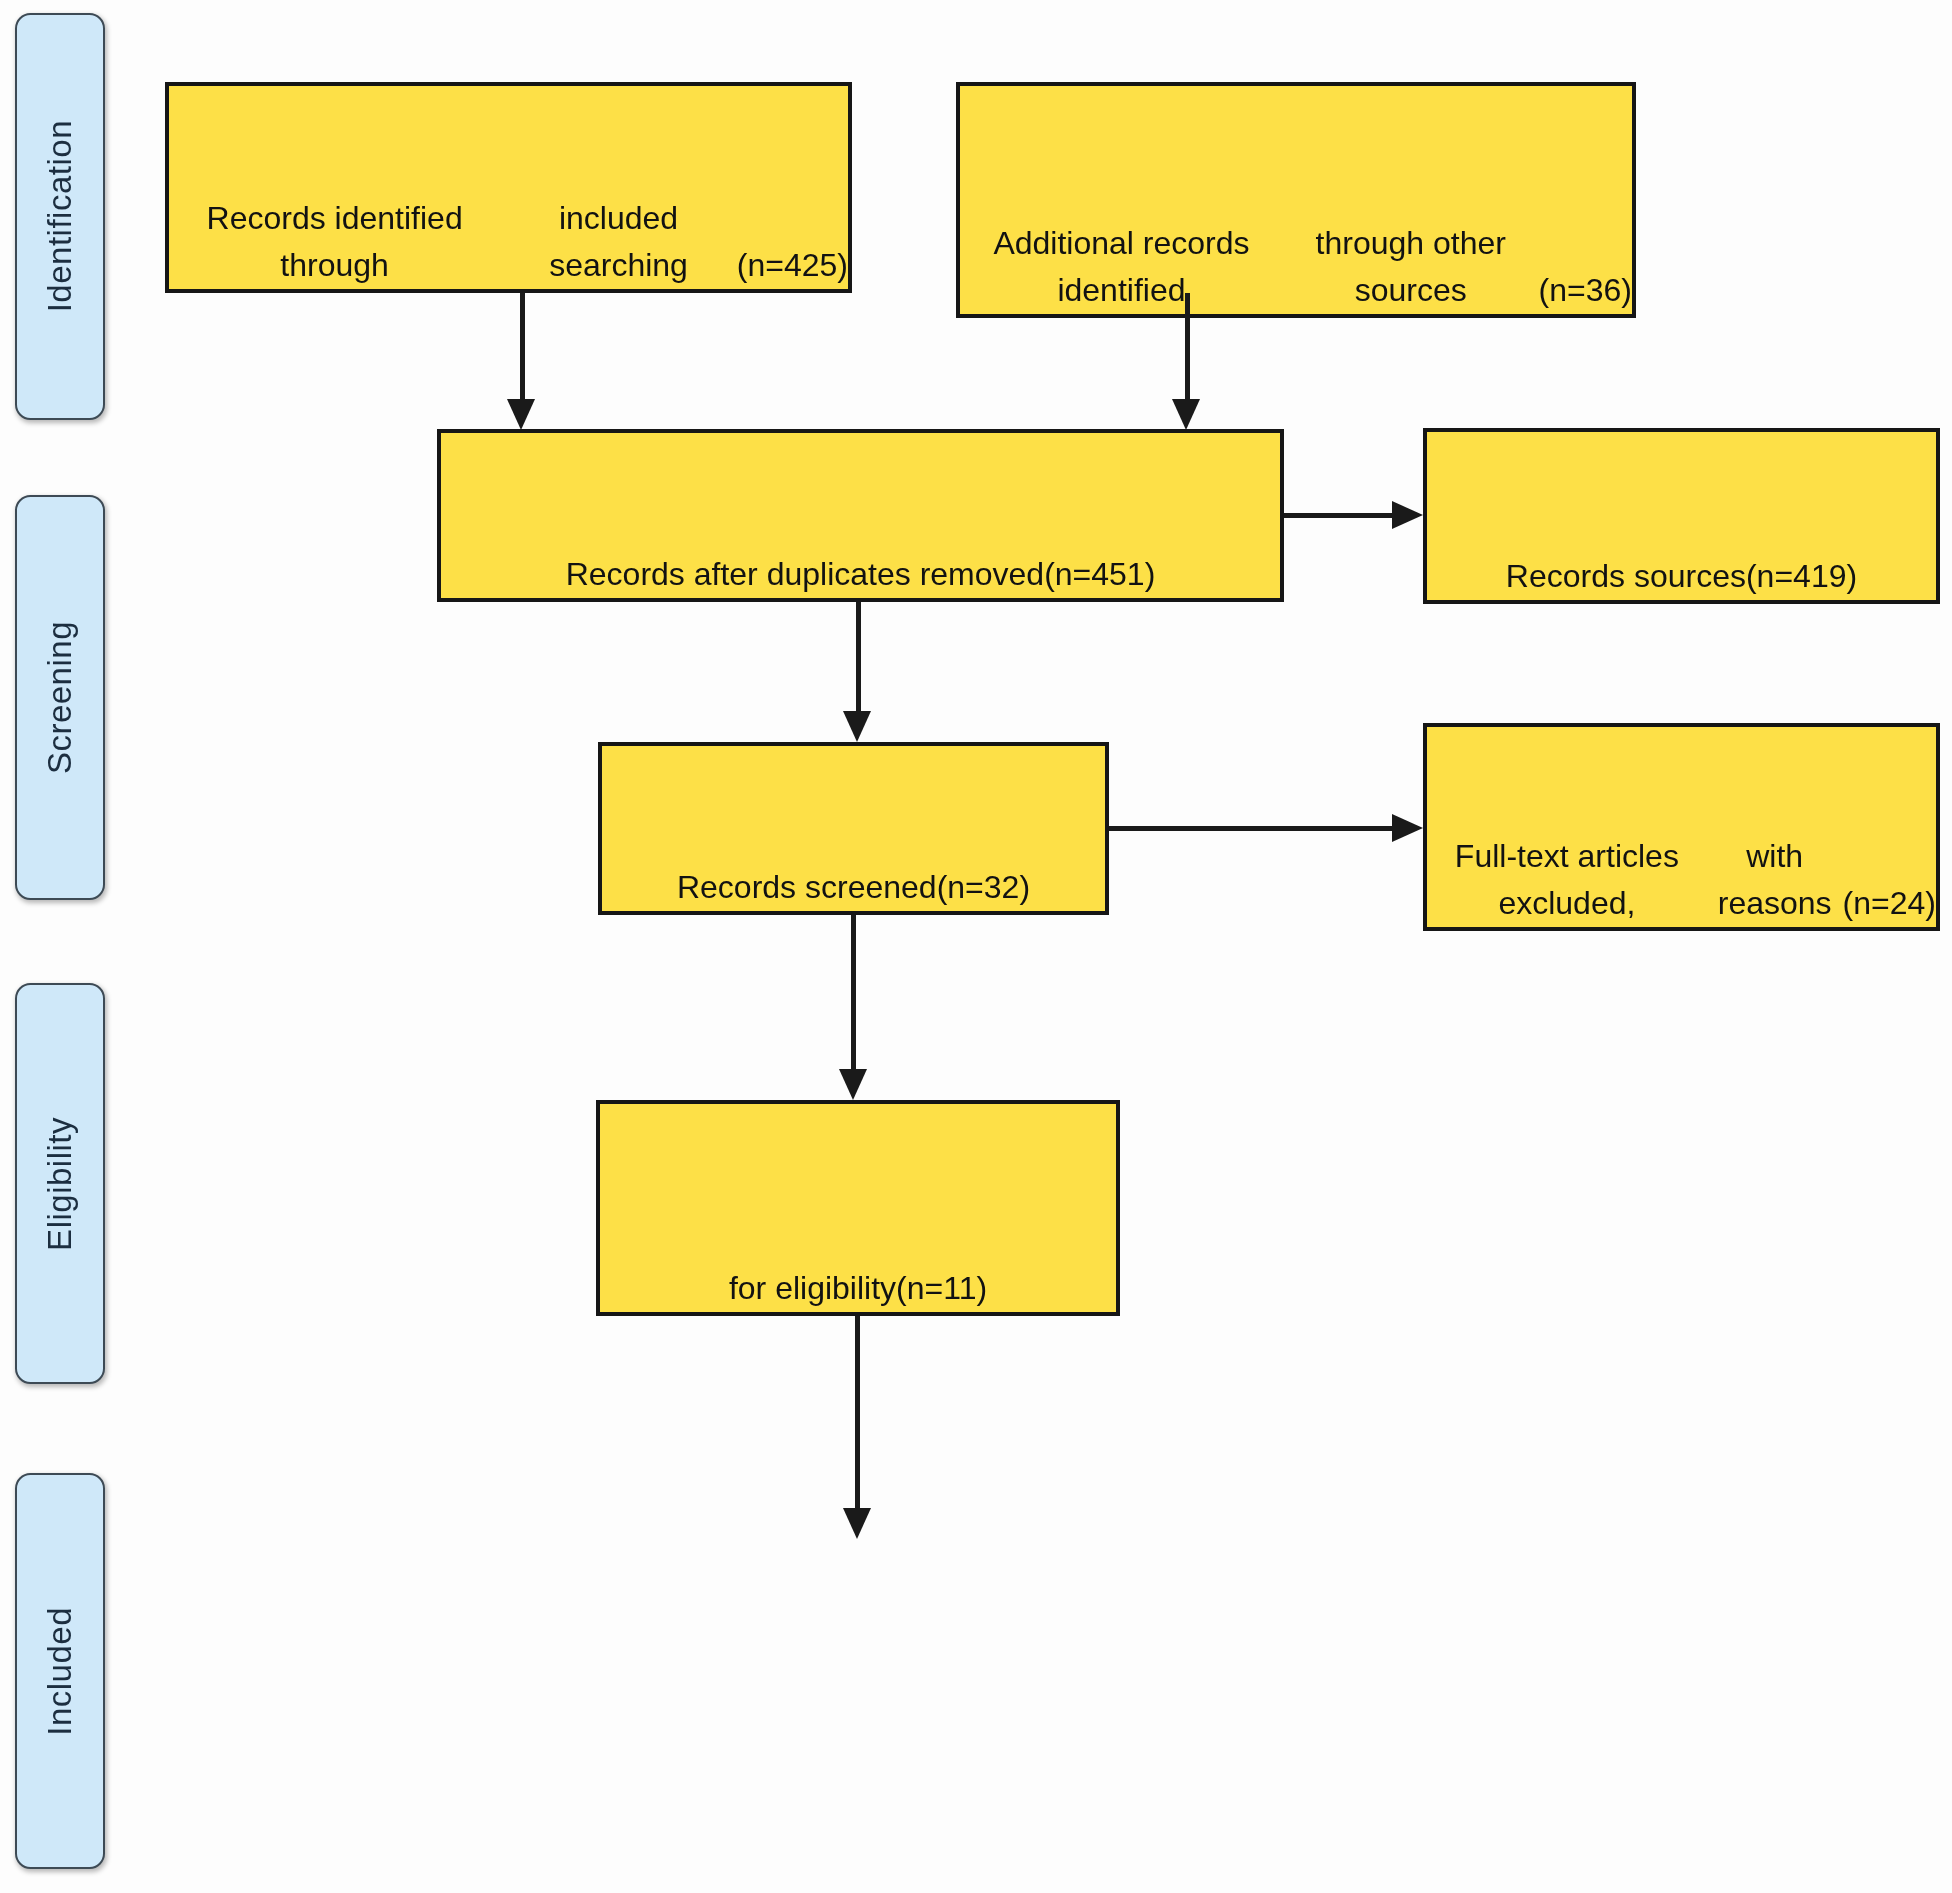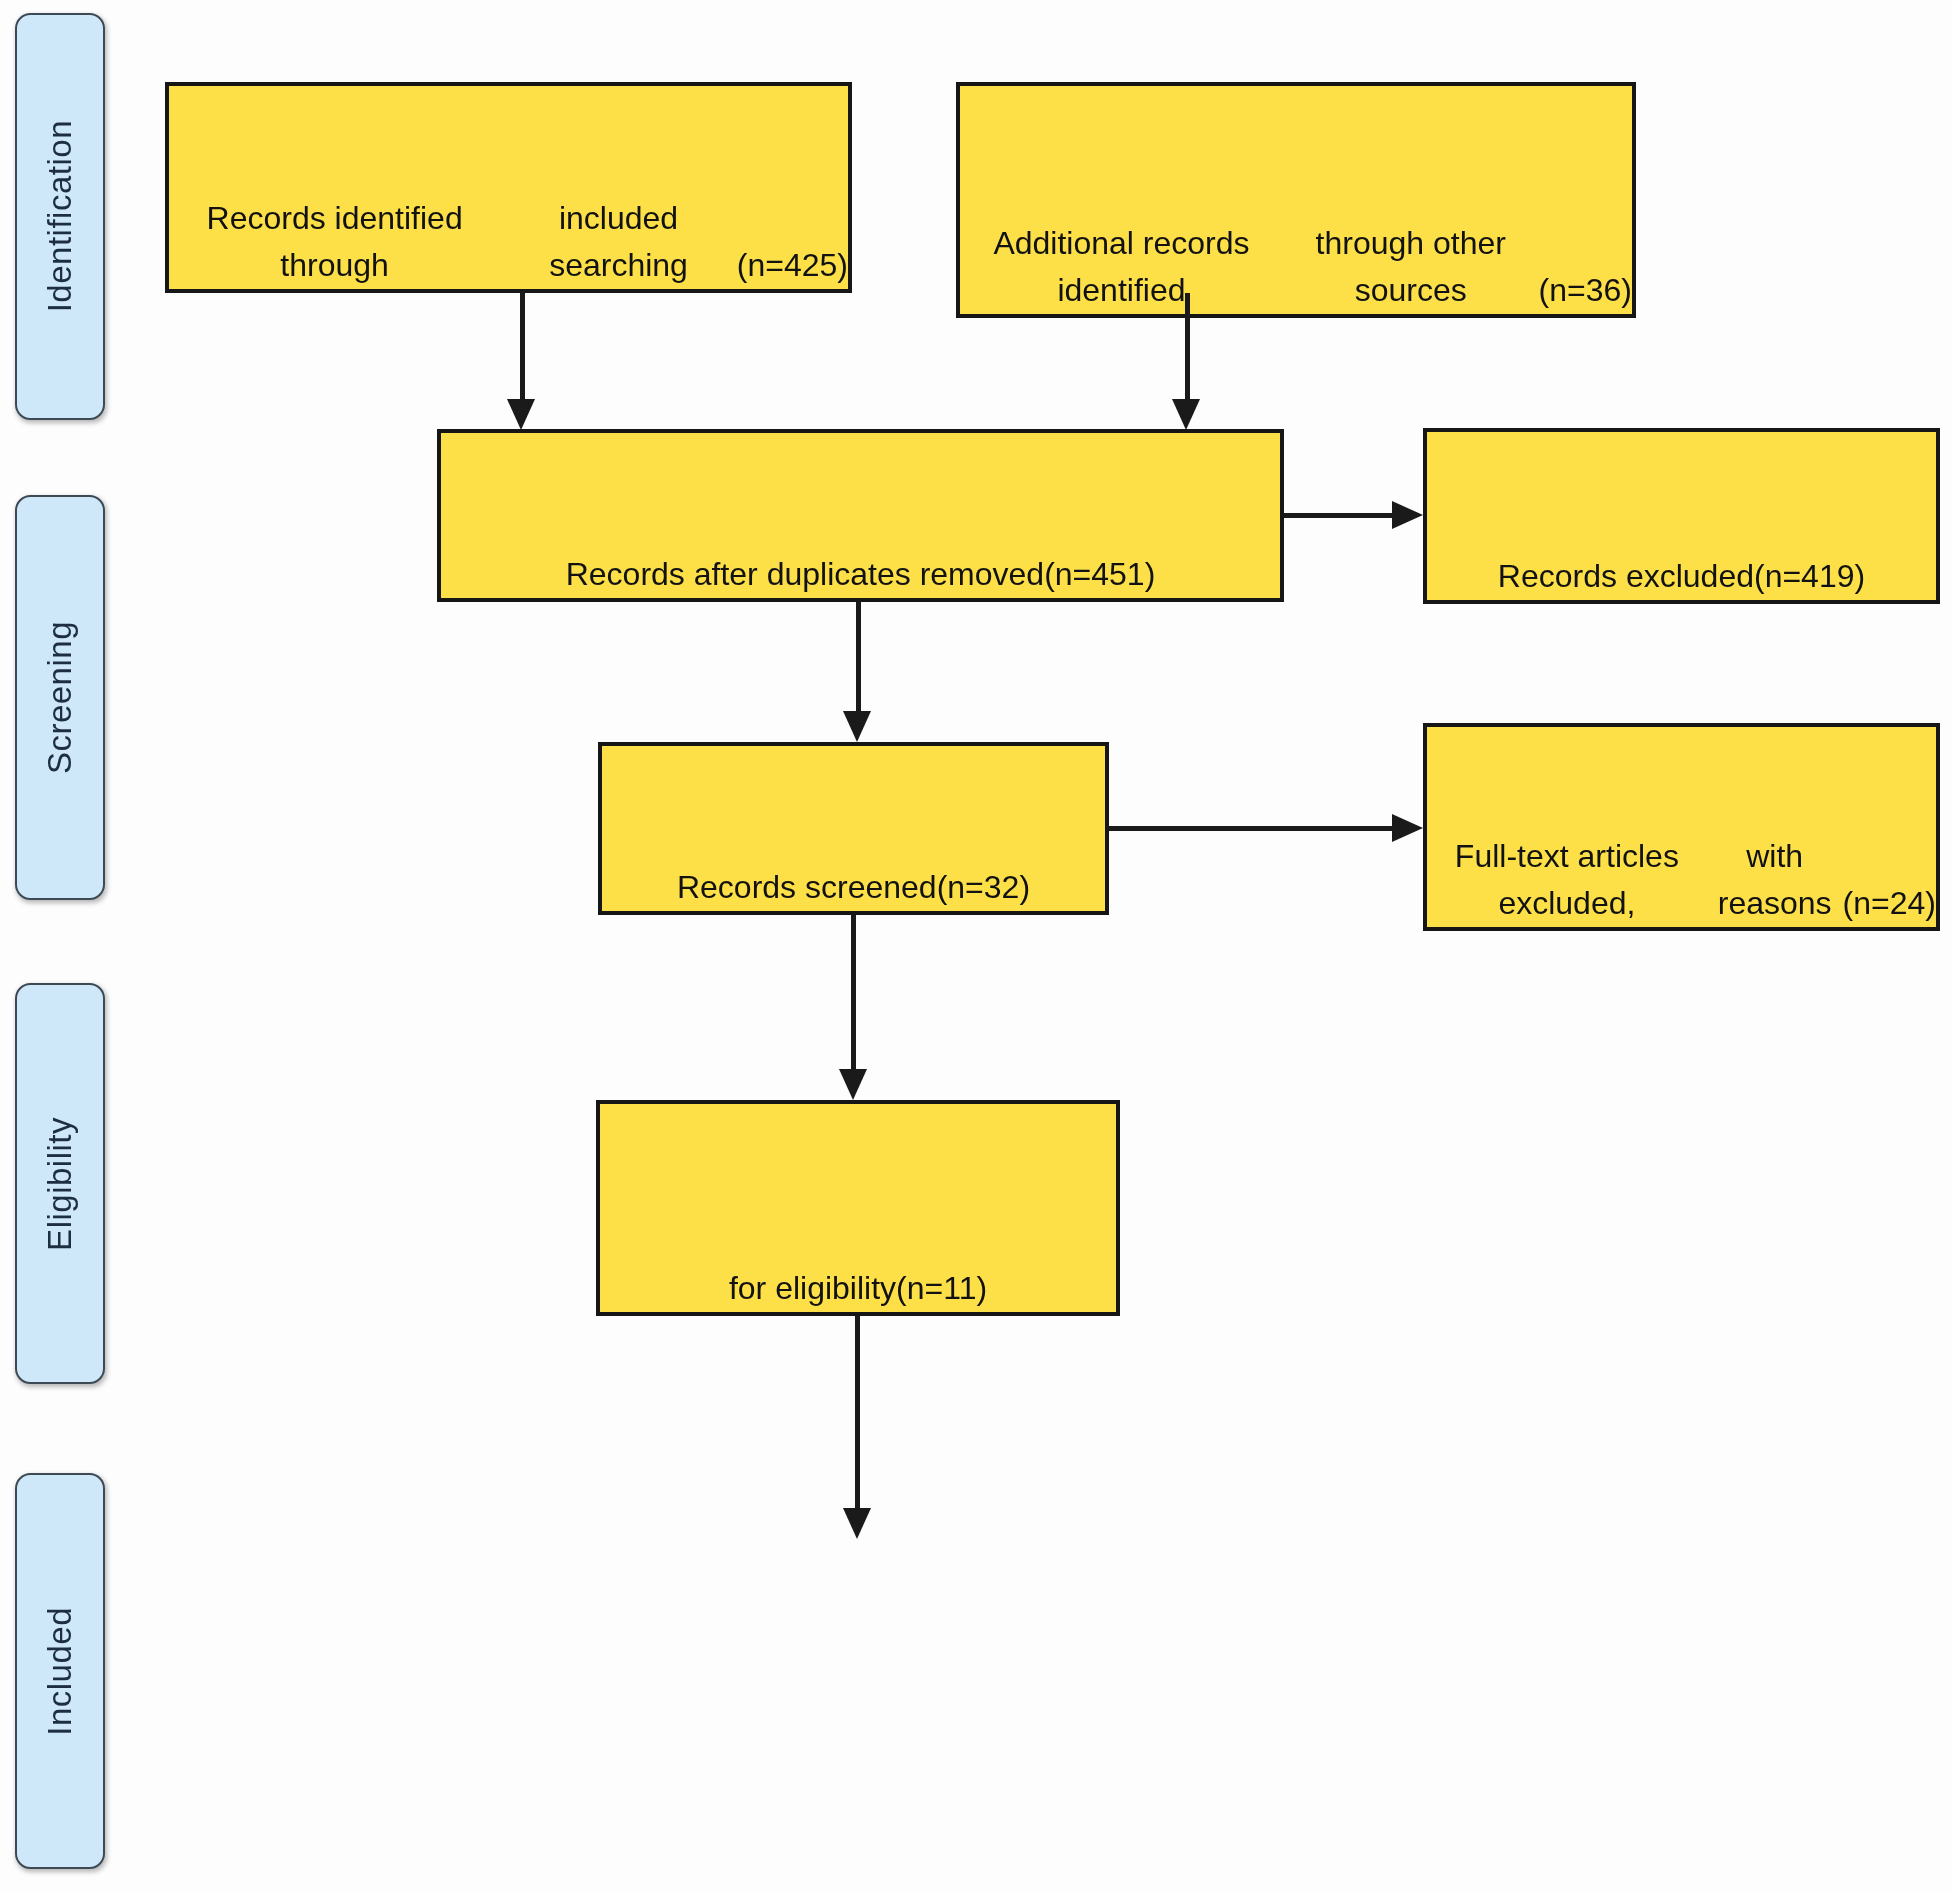--- a/index.html
+++ b/index.html
@@ -106,21 +106,21 @@
     <span class="bl">Additional records identified</span>
     <span class="bl">through other sources</span>
     <span class="bl">(n=36)</span>
   </div>
 
   <div class="fbox" style="left:437px;top:429px;width:847px;height:173px">
     <span class="bl">Records after duplicates removed</span>
     <span class="bl">(n=451)</span>
   </div>
   <div class="fbox" style="left:1423px;top:428px;width:517px;height:176px">
-    <span class="bl">Records excluded</span>
+    <span class="bl">Records sources</span>
     <span class="bl">(n=419)</span>
   </div>
 
   <div class="fbox" style="left:598px;top:742px;width:511px;height:173px">
     <span class="bl">Records screened</span>
     <span class="bl">(n=32)</span>
   </div>
   <div class="fbox" style="left:1423px;top:723px;width:517px;height:208px">
     <span class="bl">Full-text articles excluded,</span>
     <span class="bl">with reasons</span>

